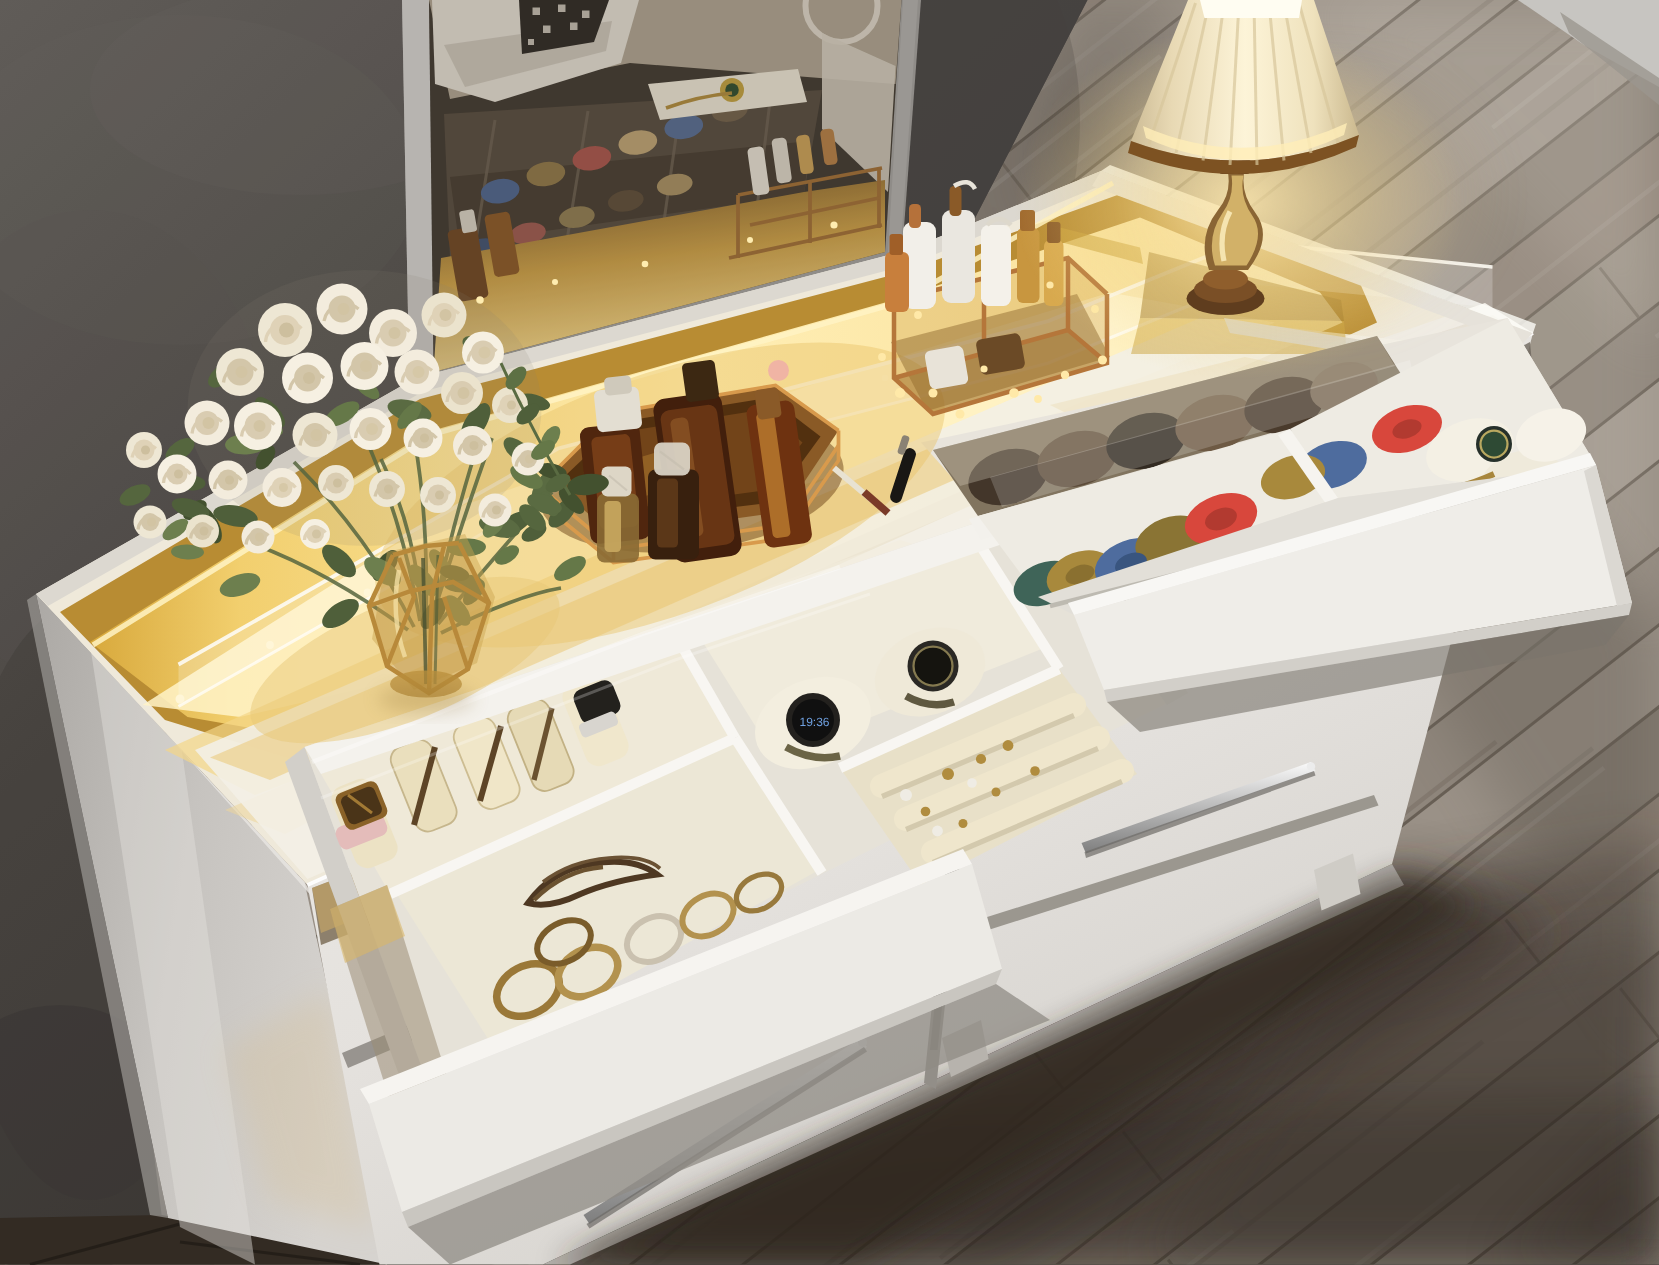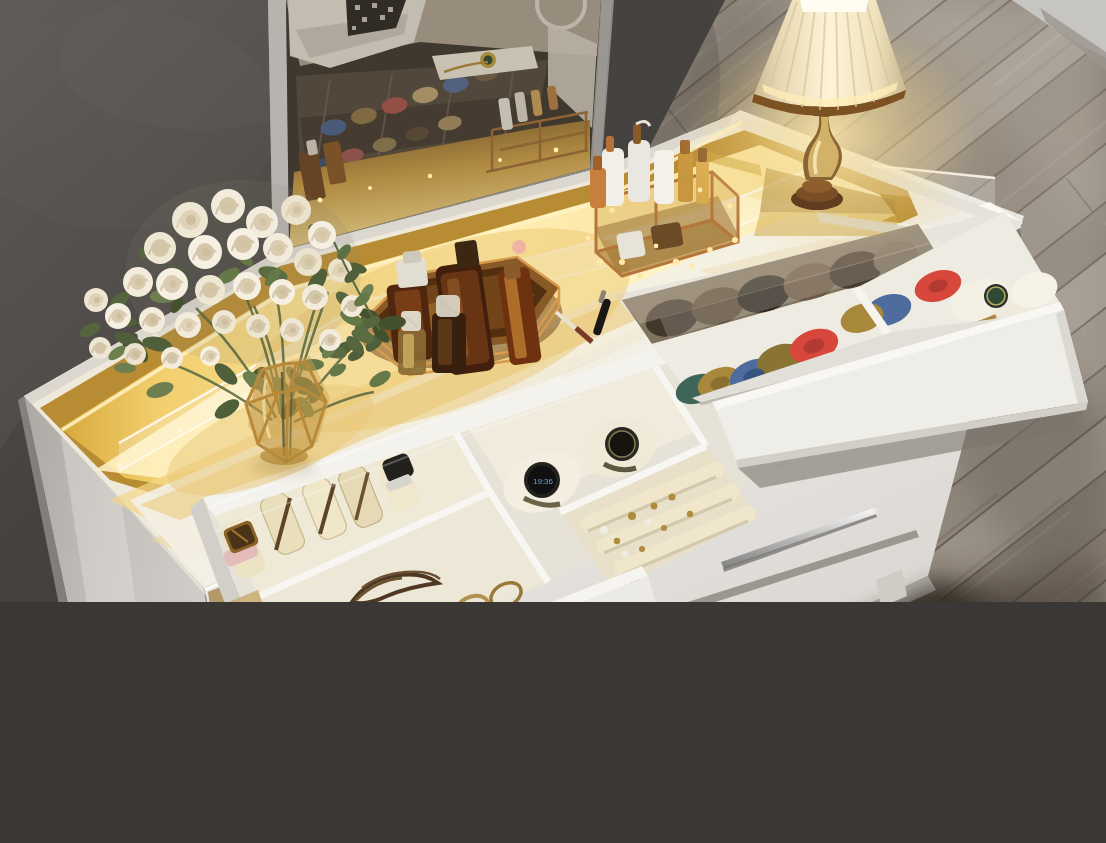--- a/index.html
+++ b/index.html
@@ -1,16 +1,16 @@
 <!DOCTYPE html>
 <html><head>
 <meta charset="utf-8">
 <style>
 html,body{margin:0;padding:0;background:#3a3734;font-family:"Liberation Sans",sans-serif;}
-#scene{width:1106px;height:602px;overflow:hidden;position:relative;}
+#scene{width:1106px;height:843px;overflow:hidden;position:relative;}
 </style>
 </head>
 <body>
 <div id="scene">
 <svg width="1106" height="843" viewBox="0 0 1106 843">
 <defs>
 <linearGradient id="floorlight" x1="0" y1="0" x2="1" y2="1">
 <stop offset="0" stop-color="#a59c92"></stop>
 <stop offset="0.45" stop-color="#8d8479"></stop>
 <stop offset="0.75" stop-color="#6e6459"></stop>

